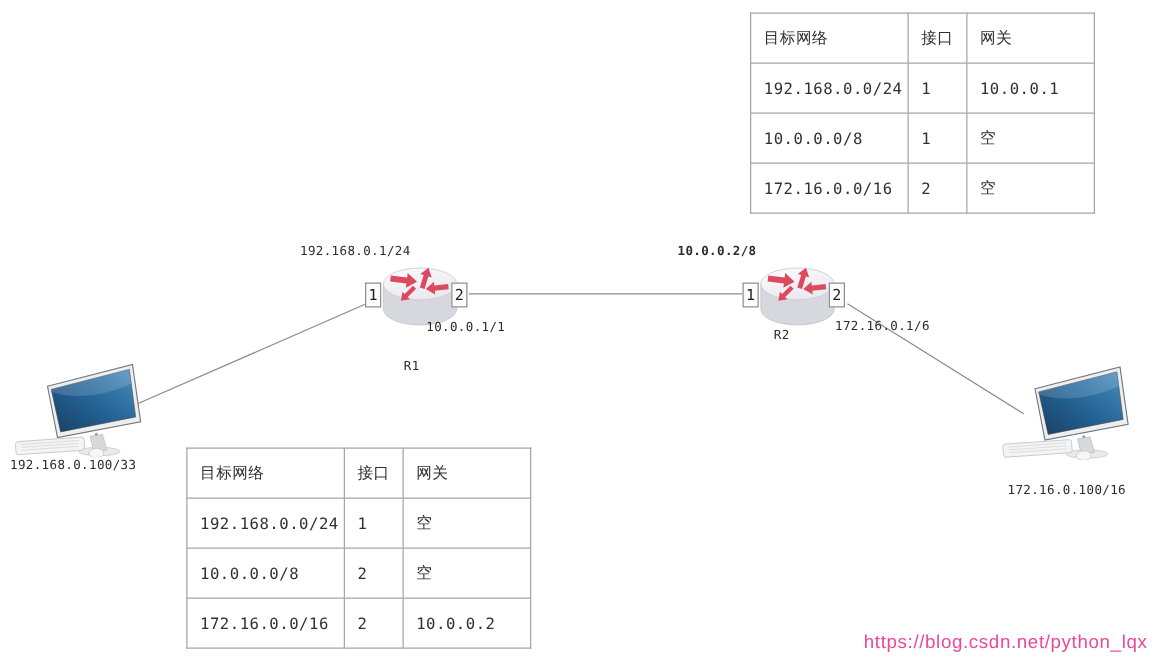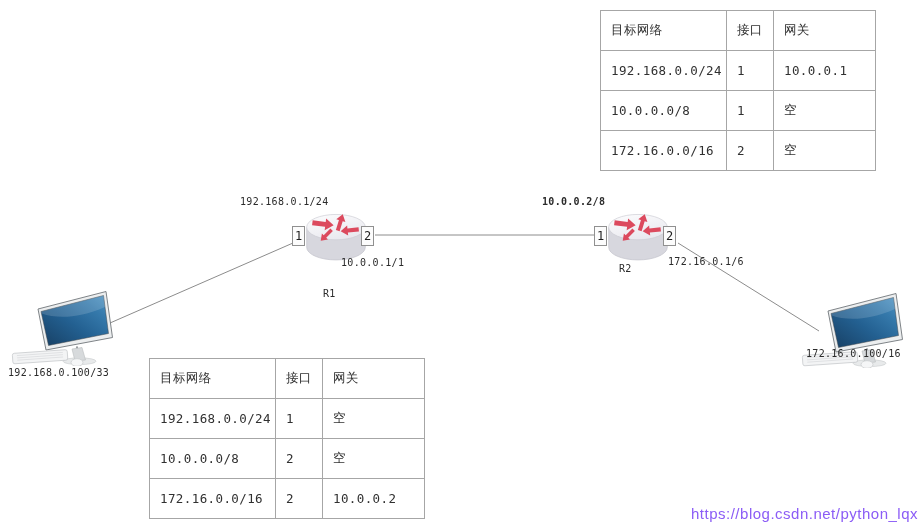--- a/index.html
+++ b/index.html
@@ -21,21 +21,21 @@
   .router { position:absolute; width:92px; height:66px; }
   .router-body { position:absolute; left:11px; top:2px; }
   .port { position:absolute; box-sizing:border-box; width:13px; height:20px; line-height:18px;
           text-align:center; background:#fcfcfc; border:1px solid #909090; font-size:12px; color:#1e1e1e; }
   .port-1 { left:2px; top:16px; }
   .port-2 { left:71px; top:16px; }
 
   .pc { position:absolute; }
 
   .watermark { position:absolute; right:5px; bottom:6px; font-family:"Liberation Sans","DejaVu Sans",sans-serif;
-               font-size:15px; color:#8b5cf6; letter-spacing:0.5px; }
+               font-size:15px; color:#ec4899; letter-spacing:0.5px; }
 </style>
 </head>
 <body>
 
 <div class="canvas">
 
   <svg class="links">
     <defs>
       <linearGradient id="cylTop" x1="0" y1="0" x2="0.5" y2="1">
         <stop offset="0" stop-color="#fdfdfe"></stop>
@@ -177,17 +177,17 @@
 
   <div class="lbl" style="left:240px; top:196px;">192.168.0.1/24</div>
   <div class="lbl" style="left:341px; top:257px;">10.0.0.1/1</div>
   <div class="lbl" style="left:323px; top:263px;margin-top:25px;">R1</div>
 
   <div class="lbl" style="left:542px; top:196px;font-weight:bold;">10.0.0.2/8</div>
   <div class="lbl" style="left:668px; top:256px;">172.16.0.1/6</div>
   <div class="lbl" style="left:619px; top:263px;">R2</div>
 
   <div class="lbl" style="left:8px; top:367px;">192.168.0.100/33</div>
-  <div class="lbl" style="left:806px; top:348px;">172.16.0.100/16</div>
+  <div class="lbl" style="left:806px; top:387px;">172.16.0.100/16</div>
 
   <div class="watermark">https://blog.csdn.net/python_lqx</div>
 
 </div>
 
 </body></html>

